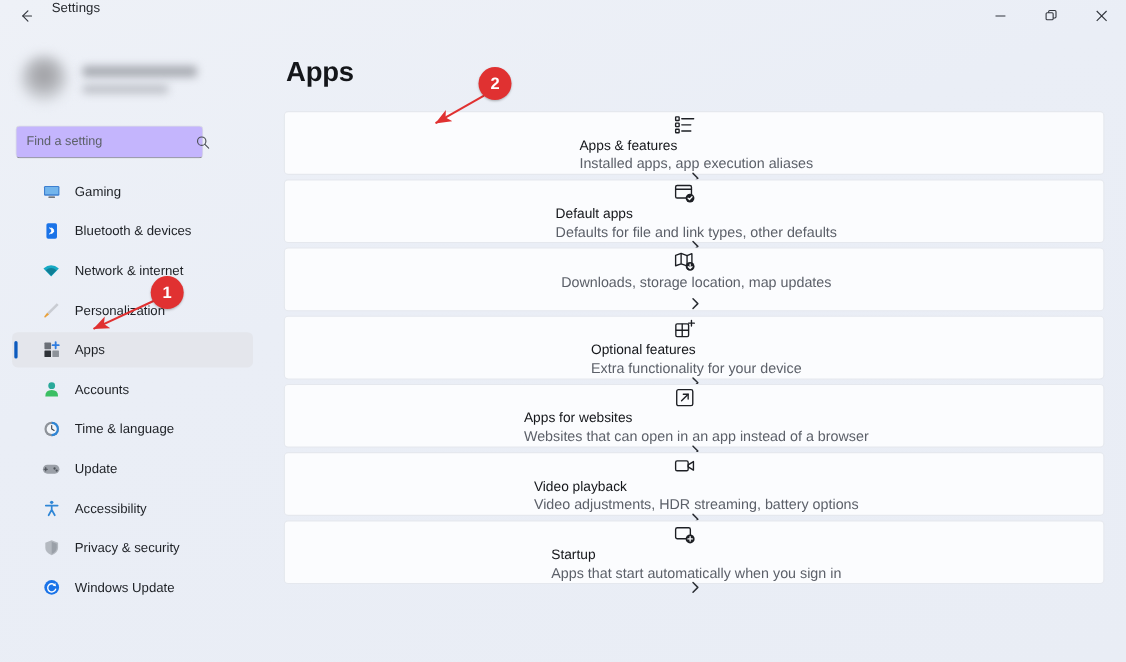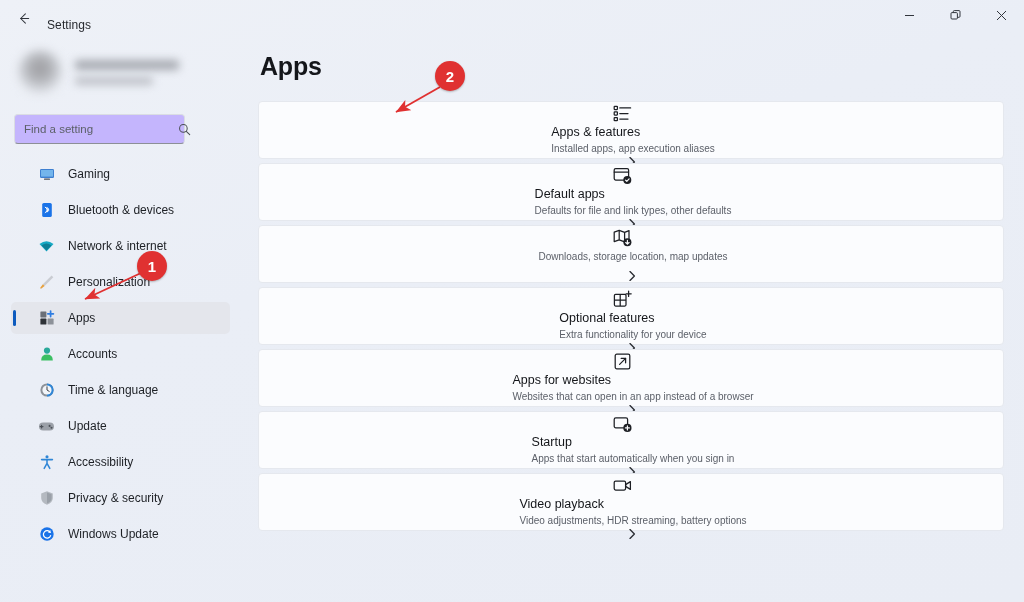--- a/index.html
+++ b/index.html
@@ -10,21 +10,21 @@
   }
   body {
     background: linear-gradient(160deg, #eef1f7 0%, #eaeef6 40%, #e9edf5 100%);
     position: relative;
     color: #1b1b1b;
   }
 
   
   .titlebar {
     height: 32px; width: 100%;
-    display: flex; align-items: flex-end;
+    display: flex; align-items: flex-start;
     position: relative;
     background: transparent;
   }
   .back-btn {
     width: 34px; height: 28px;
     margin-left: 6px;
     display: flex; align-items: center; justify-content: center;
     border-radius: 4px;
     color: #30343b;
   }
@@ -144,21 +144,21 @@
     color: #1d1f24;
     display: flex; align-items: center; justify-content: center;
   }
   .card-ico svg { display: block; }
   .card-text { flex: 1; min-width: 0; }
   .card-title {
     font-size: 12.5px; color: #14161a;
     line-height: 16px;
   }
   .card-sub {
-    font-size: 10px; color: #5c6069;
+    font-size: 13px; color: #5c6069;
     line-height: 15px; margin-top: 1px;
   }
   .chev { color: #2b2e34; display: flex; padding-right: 2px; }
 
   
   .anno-layer {
     position: absolute; inset: 0;
     pointer-events: none;
   }
   .badge {
@@ -455,46 +455,46 @@
       <span class="chev">
         <svg width="12" height="12" viewBox="0 0 12 12" fill="none" stroke="currentColor" stroke-width="1.35">
           <path d="M4 1.6 L8.4 6 L4 10.4" stroke-linecap="round" stroke-linejoin="round"></path>
         </svg>
       </span>
     </div>
 
     <div class="card">
       <span class="card-ico">
         <svg width="21" height="21" viewBox="0 0 21 21" fill="none" stroke="currentColor" stroke-width="1.25">
+          <rect x="2.2" y="6" width="11.4" height="9" rx="1.4"></rect>
+          <path d="M13.6 9.6 L18.4 6.6 V14.4 L13.6 11.4 Z" stroke-linejoin="round"></path>
+        </svg>
+      </span>
+      <div class="card-text">
+        <div class="card-title">Video playback</div>
+        <div class="card-sub">Video adjustments, HDR streaming, battery options</div>
+      </div>
+      <span class="chev">
+        <svg width="12" height="12" viewBox="0 0 12 12" fill="none" stroke="currentColor" stroke-width="1.35">
+          <path d="M4 1.6 L8.4 6 L4 10.4" stroke-linecap="round" stroke-linejoin="round"></path>
+        </svg>
+      </span>
+    </div>
+
+    <div class="card">
+      <span class="card-ico">
+        <svg width="21" height="21" viewBox="0 0 21 21" fill="none" stroke="currentColor" stroke-width="1.25">
           <rect x="2.2" y="4.8" width="13.4" height="10" rx="1.6"></rect>
           <circle cx="15.4" cy="14.9" r="4.1" fill="#1d1f24" stroke="none"></circle>
           <path d="M15.4 12.9 V16.9 M13.4 14.9 H17.4" stroke="#fbfcfe" stroke-width="1.2" stroke-linecap="round"></path>
         </svg>
       </span>
       <div class="card-text">
         <div class="card-title">Startup</div>
         <div class="card-sub">Apps that start automatically when you sign in</div>
-      </div>
-      <span class="chev">
-        <svg width="12" height="12" viewBox="0 0 12 12" fill="none" stroke="currentColor" stroke-width="1.35">
-          <path d="M4 1.6 L8.4 6 L4 10.4" stroke-linecap="round" stroke-linejoin="round"></path>
-        </svg>
-      </span>
-    </div>
-
-    <div class="card">
-      <span class="card-ico">
-        <svg width="21" height="21" viewBox="0 0 21 21" fill="none" stroke="currentColor" stroke-width="1.25">
-          <rect x="2.2" y="6" width="11.4" height="9" rx="1.4"></rect>
-          <path d="M13.6 9.6 L18.4 6.6 V14.4 L13.6 11.4 Z" stroke-linejoin="round"></path>
-        </svg>
-      </span>
-      <div class="card-text">
-        <div class="card-title">Video playback</div>
-        <div class="card-sub">Video adjustments, HDR streaming, battery options</div>
       </div>
       <span class="chev">
         <svg width="12" height="12" viewBox="0 0 12 12" fill="none" stroke="currentColor" stroke-width="1.35">
           <path d="M4 1.6 L8.4 6 L4 10.4" stroke-linecap="round" stroke-linejoin="round"></path>
         </svg>
       </span>
     </div>
 
   </div>
 </div>

